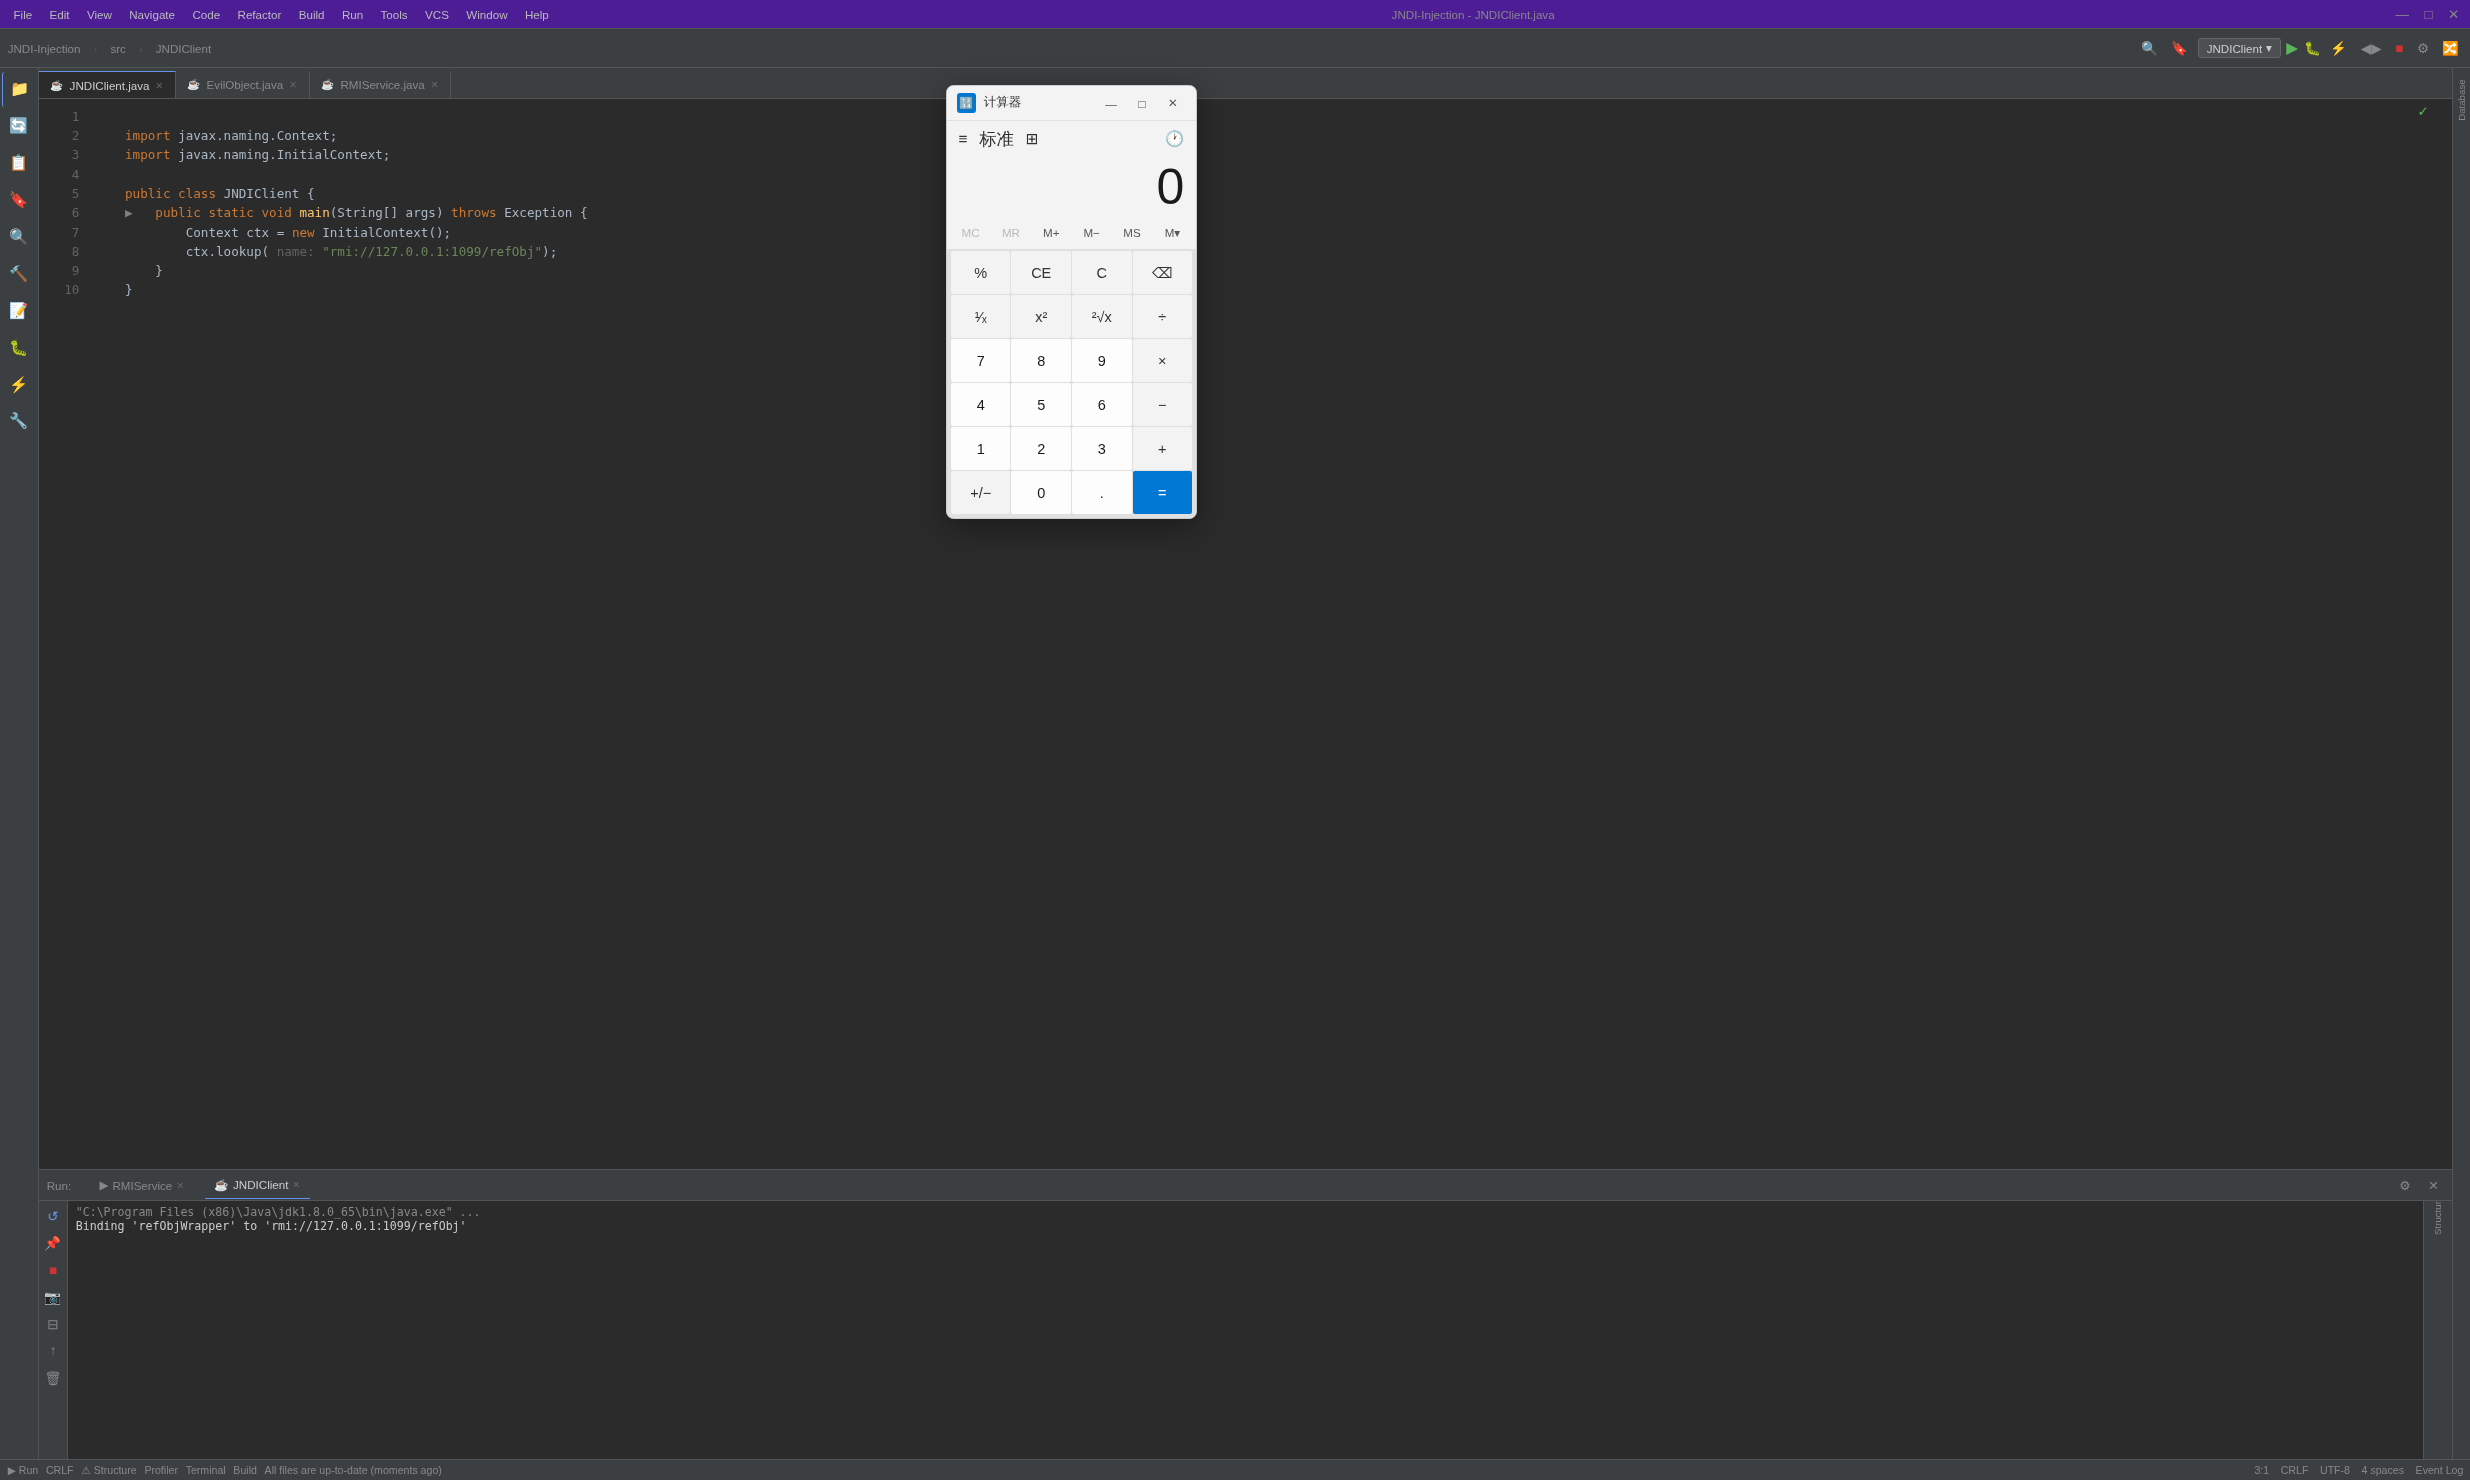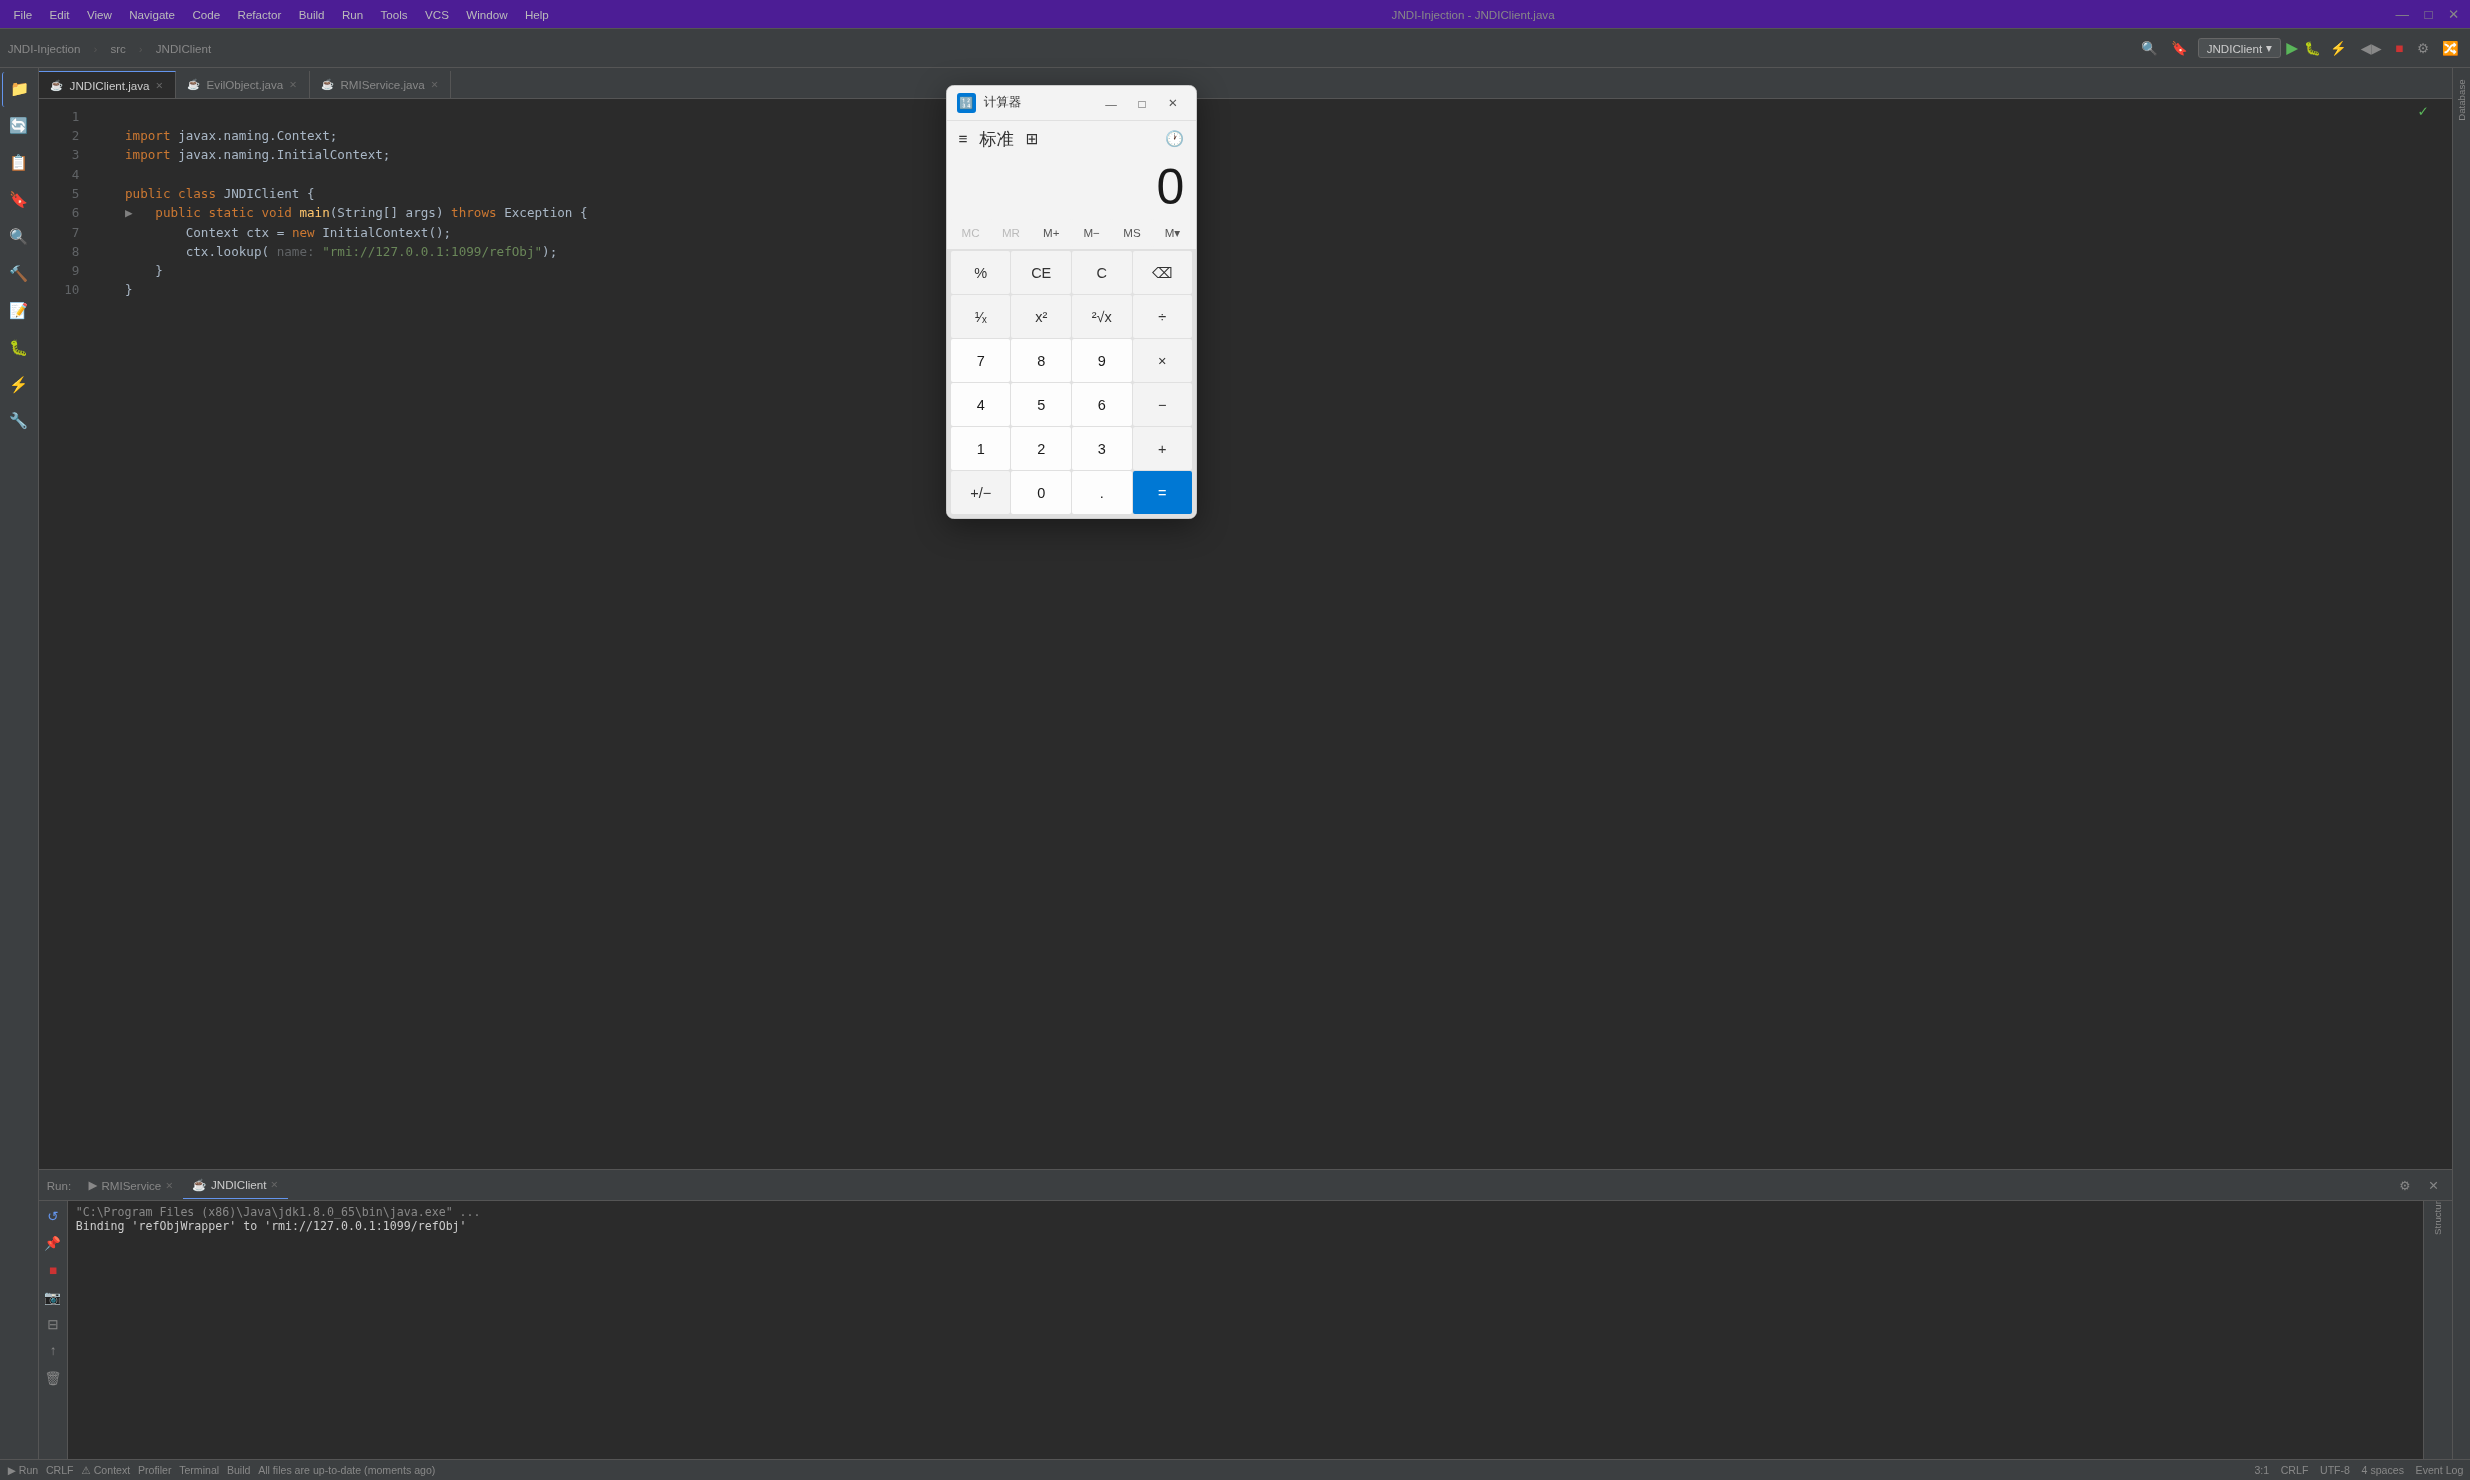--- a/index.html
+++ b/index.html
@@ -226,21 +226,21 @@
       border-top: 1px solid #555;
       display: flex;
       flex-direction: column;
     }
     #run-panel-tabs {
       height: 31px;
       background: #3c3f41;
       display: flex;
       align-items: center;
       padding: 0 7.7px;
-      gap: 0;
+      gap: 11px;
       border-bottom: 1px solid #555;
       justify-content: space-between;
     }
     #run-label {
       font-size: 11.6px;
       color: #888;
       margin-right: 7.7px;
     }
     .run-tab {
       height: 27px;
@@ -640,21 +640,21 @@
 
   <div id="right-sidebar">
     <div class="right-sidebar-label">Database</div>
   </div>
 </div>
 
 <div id="bottom-bar">
   <div id="bottom-bar-left">
     <span>▶ Run</span>
     <span>CRLF</span>
-    <span>⚠ Context</span>
+    <span>⚠ Structure</span>
     <span>Profiler</span>
     <span>Terminal</span>
     <span>Build</span>
     <span>All files are up-to-date (moments ago)</span>
   </div>
   <div id="bottom-bar-right">
     <span>3:1</span>
     <span>CRLF</span>
     <span>UTF-8</span>
     <span>4 spaces</span>

